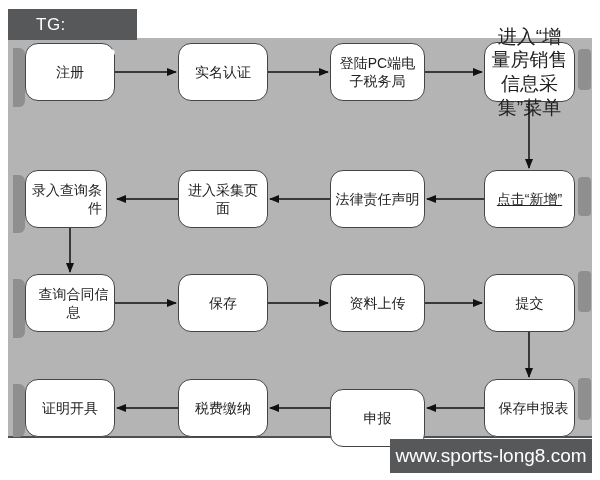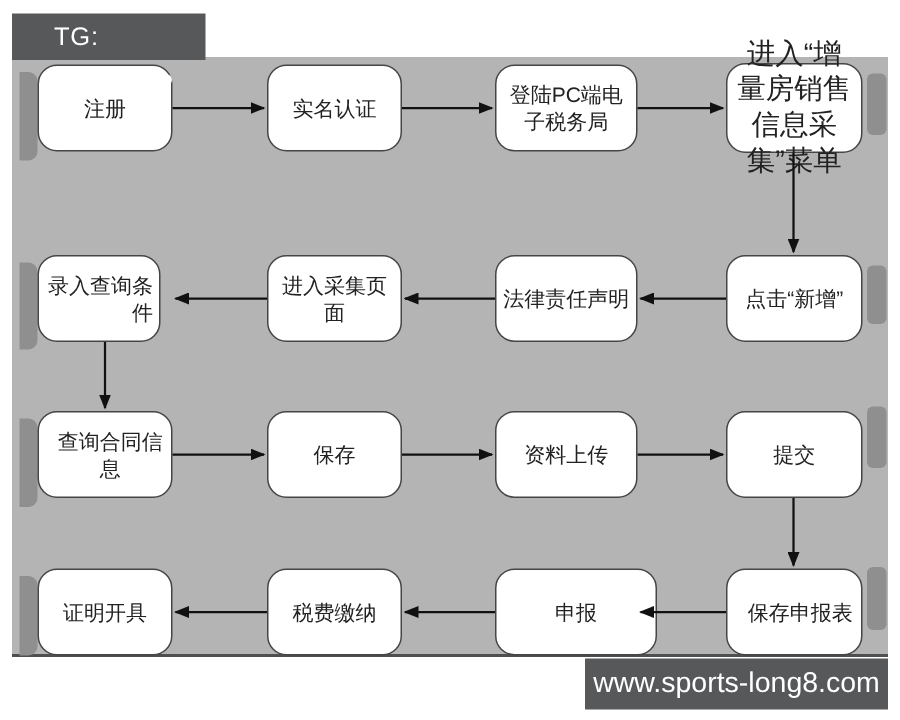--- a/index.html
+++ b/index.html
@@ -79,21 +79,21 @@
 
 <div class="node" style="left:25px;top:170px;width:82px;height:58px;text-align:right;">
     <span>录入查询条件</span>
   </div>
 <div class="node" style="left:178px;top:170px;width:90px;height:58px;justify-content:center;">
     <span>进入采集页面</span>
   </div>
 <div class="node" style="left:330px;top:170px;width:95px;height:58px;">
     <span>法律责任声明</span>
   </div>
-<div class="node" style="left:484px;top:170px;width:91px;height:58px;">
+<div class="node" style="left:484px;top:170px;width:91px;height:58px;text-decoration:underline;">
     <span>点击“新增”</span>
   </div>
 
 <div class="node" style="left:25px;top:274px;width:90px;height:58px;padding-left:11px;">
     <span>查询合同信息</span>
   </div>
 <div class="node" style="left:178px;top:274px;width:90px;height:58px;">
     <span>保存</span>
   </div>
 <div class="node" style="left:330px;top:274px;width:95px;height:58px;">
@@ -102,21 +102,21 @@
 <div class="node" style="left:484px;top:274px;width:91px;height:58px;">
     <span>提交</span>
   </div>
 
 <div class="node" style="left:25px;top:379px;width:90px;height:58px;">
     <span>证明开具</span>
   </div>
 <div class="node" style="left:178px;top:379px;width:90px;height:58px;">
     <span>税费缴纳</span>
   </div>
-<div class="node" style="left:330px;top:379px;width:108px;height:58px;">
+<div class="node" style="left:330px;top:389px;width:95px;height:58px;">
     <span>申报</span>
   </div>
 <div class="node" style="left:484px;top:379px;width:91px;height:58px;padding-left:12px;">
     <span>保存申报表</span>
   </div>
 
 <svg class="arrows" width="600" height="480">
   <defs>
     <marker id="ah" markerWidth="10" markerHeight="8" refX="9" refY="4" orient="auto" markerUnits="userSpaceOnUse">
       <path d="M0,0 L10,4 L0,8 Z" fill="#111111"></path>

